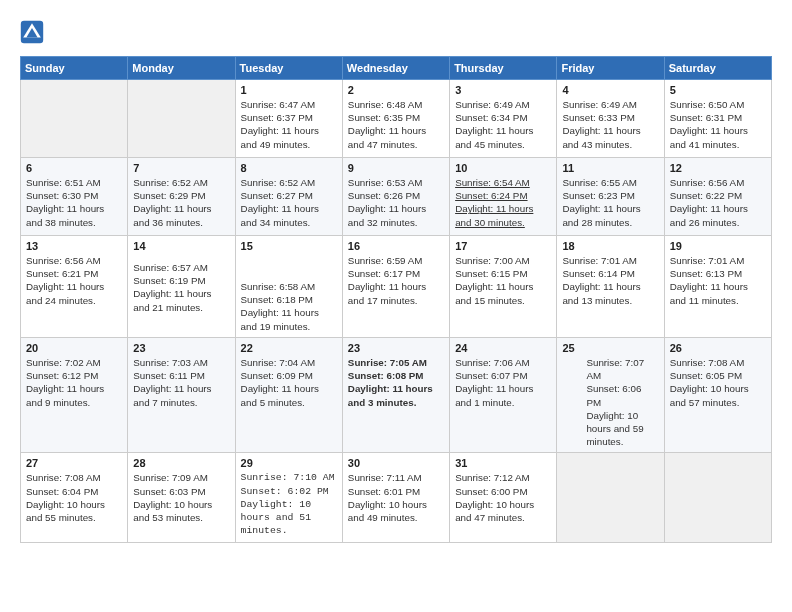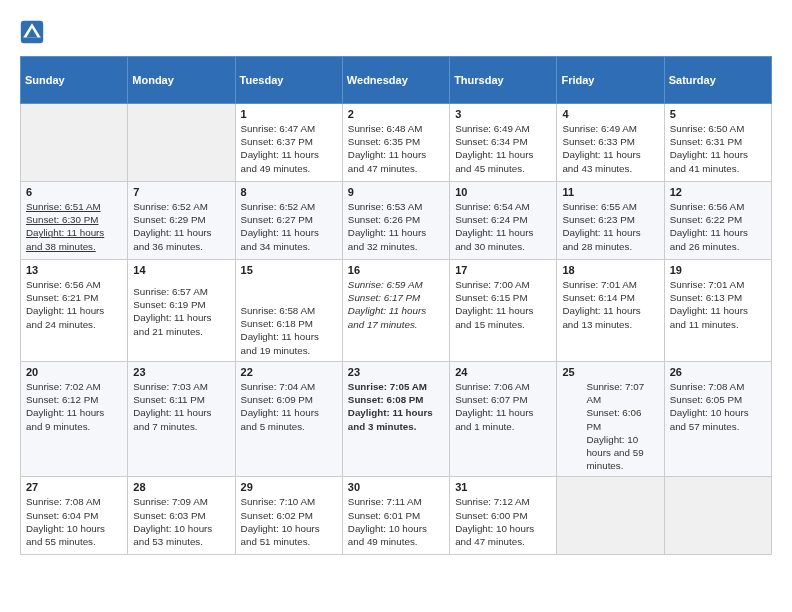--- a/index.html
+++ b/index.html
@@ -53,21 +53,21 @@
       color: #333;
     }
     .calendar {
       width: 100%;
       border-collapse: collapse;
       font-size: 10.5px;
     }
     .calendar th {
       background: #2f6db5;
       color: #fff;
-      padding: 17px 4px;
+      padding: 5px 4px;
       text-align: left;
       font-weight: bold;
       font-size: 11px;
       border: 1px solid #5a90cc;
     }
     .calendar td {
       border: 1px solid #ccc;
       vertical-align: top;
       padding: 4px 5px;
       width: calc(100% / 7);
@@ -157,21 +157,21 @@
           <td>
             <div class="day-number">5</div>
             <div class="day-detail" style="white-space: pre-line;">Sunrise: 6:50 AM
 Sunset: 6:31 PM
 Daylight: 11 hours and 41 minutes.</div>
           </td>
         </tr>
         <tr>
           <td>
             <div class="day-number">6</div>
-            <div class="day-detail" style="white-space: pre-line; text-decoration: underline;">Sunrise: 6:51 AM
+            <div class="day-detail" style="white-space: pre-line;">Sunrise: 6:51 AM
 Sunset: 6:30 PM
 Daylight: 11 hours and 38 minutes.</div>
           </td>
           <td>
             <div class="day-number">7</div>
             <div class="day-detail" style="white-space: pre-line;">Sunrise: 6:52 AM
 Sunset: 6:29 PM
 Daylight: 11 hours and 36 minutes.</div>
           </td>
           <td>
@@ -181,21 +181,21 @@
 Daylight: 11 hours and 34 minutes.</div>
           </td>
           <td>
             <div class="day-number">9</div>
             <div class="day-detail" style="white-space: pre-line;">Sunrise: 6:53 AM
 Sunset: 6:26 PM
 Daylight: 11 hours and 32 minutes.</div>
           </td>
           <td>
             <div class="day-number">10</div>
-            <div class="day-detail" style="white-space: pre-line;">Sunrise: 6:54 AM
+            <div class="day-detail" style="white-space: pre-line; text-decoration: underline;">Sunrise: 6:54 AM
 Sunset: 6:24 PM
 Daylight: 11 hours and 30 minutes.</div>
           </td>
           <td>
             <div class="day-number">11</div>
             <div class="day-detail" style="white-space: pre-line;">Sunrise: 6:55 AM
 Sunset: 6:23 PM
 Daylight: 11 hours and 28 minutes.</div>
           </td>
           <td>
@@ -219,21 +219,21 @@
 Daylight: 11 hours and 21 minutes.</div>
           </td>
           <td>
             <div class="day-number">15</div>
             <div class="day-detail" style="white-space: pre-line; margin-top: 28px;">Sunrise: 6:58 AM
 Sunset: 6:18 PM
 Daylight: 11 hours and 19 minutes.</div>
           </td>
           <td>
             <div class="day-number">16</div>
-            <div class="day-detail" style="white-space: pre-line; font-style: italic;">Sunrise: 6:59 AM
+            <div class="day-detail" style="white-space: pre-line;">Sunrise: 6:59 AM
 Sunset: 6:17 PM
 Daylight: 11 hours and 17 minutes.</div>
           </td>
           <td>
             <div class="day-number">17</div>
             <div class="day-detail" style="white-space: pre-line;">Sunrise: 7:00 AM
 Sunset: 6:15 PM
 Daylight: 11 hours and 15 minutes.</div>
           </td>
           <td>
@@ -301,21 +301,21 @@
 Daylight: 10 hours and 55 minutes.</div>
           </td>
           <td>
             <div class="day-number">28</div>
             <div class="day-detail" style="white-space: pre-line;">Sunrise: 7:09 AM
 Sunset: 6:03 PM
 Daylight: 10 hours and 53 minutes.</div>
           </td>
           <td>
             <div class="day-number">29</div>
-            <div class="day-detail" style="white-space: pre-line;">Sunrise: 7:10 AM
+            <div class="day-detail" style="white-space: pre-line; font-family: Liberation Mono, monospace;">Sunrise: 7:10 AM
 Sunset: 6:02 PM
 Daylight: 10 hours and 51 minutes.</div>
           </td>
           <td>
             <div class="day-number">30</div>
             <div class="day-detail" style="white-space: pre-line;">Sunrise: 7:11 AM
 Sunset: 6:01 PM
 Daylight: 10 hours and 49 minutes.</div>
           </td>
           <td>

